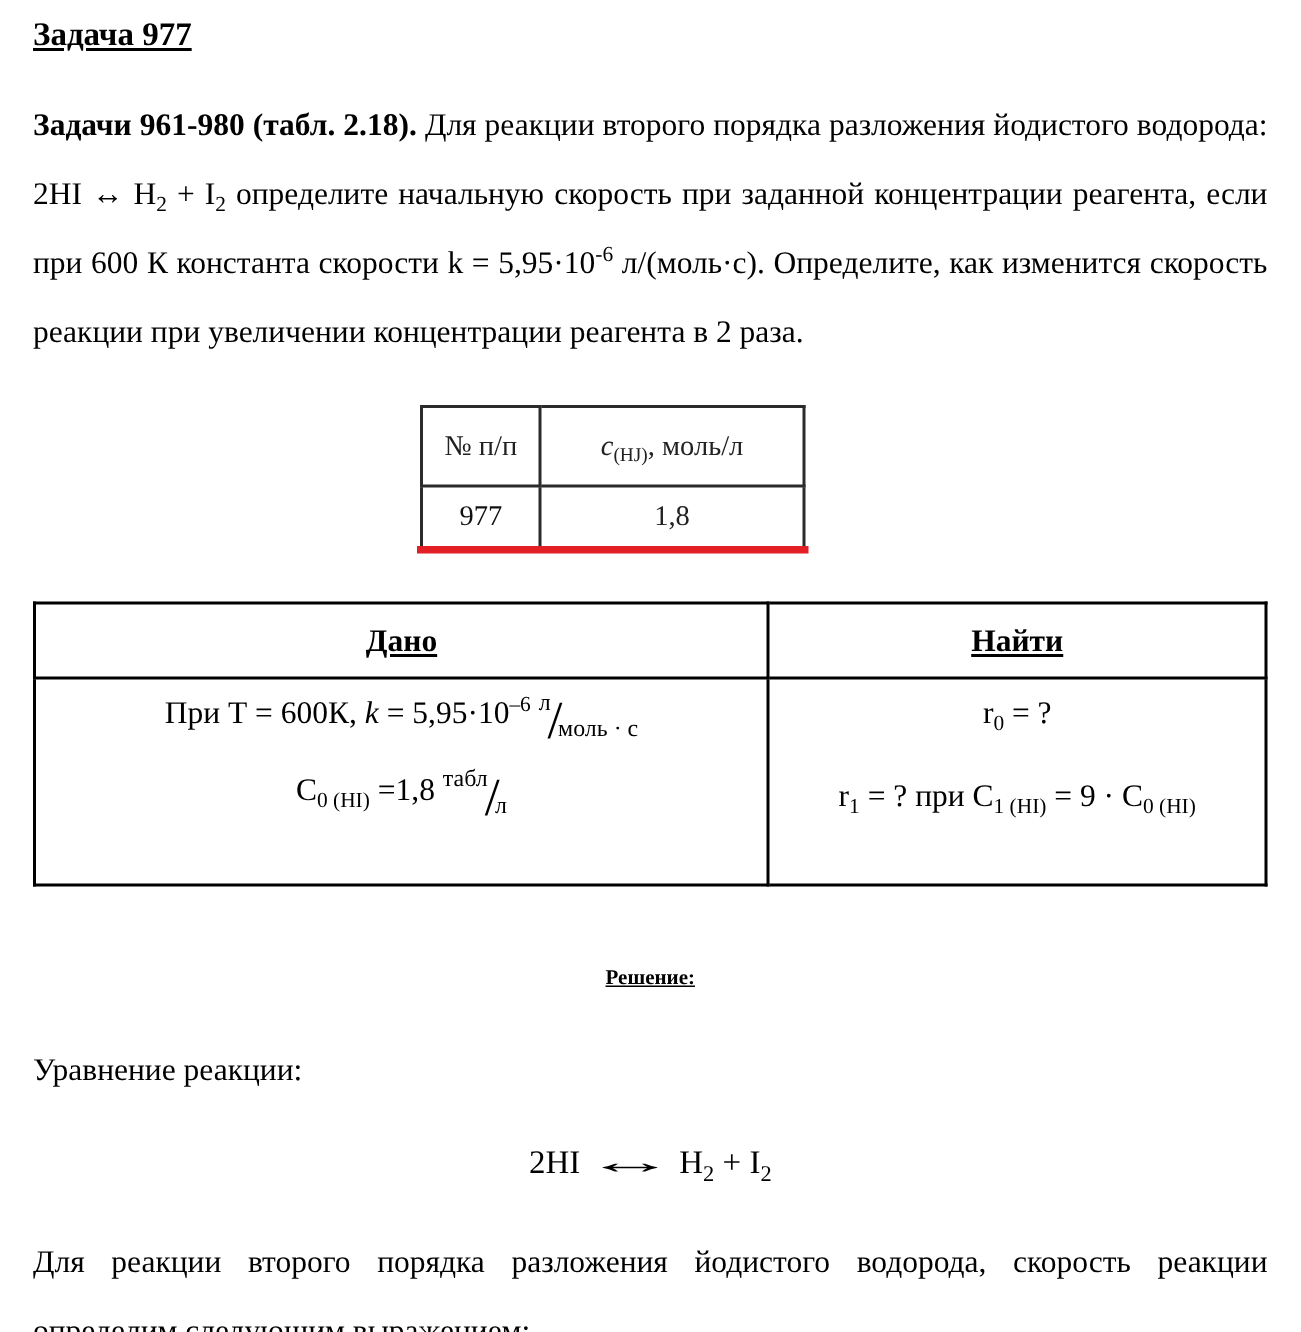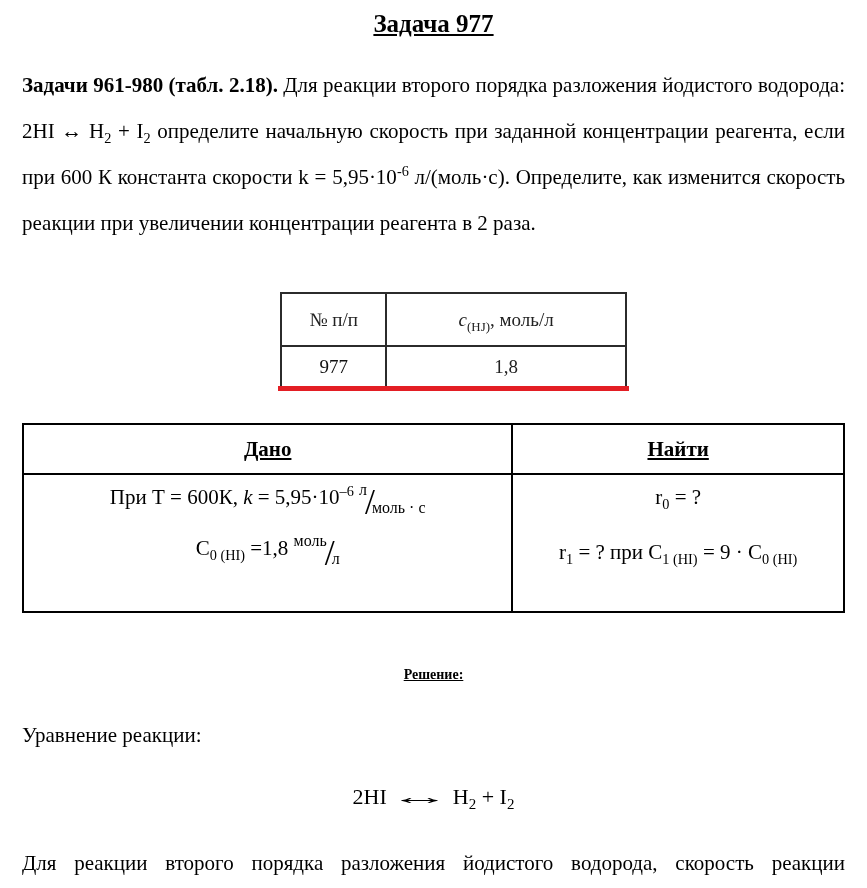--- a/index.html
+++ b/index.html
@@ -18,28 +18,28 @@
   .seg-i   { font-style: italic; }
   .seg-sub { font-size: 68%; vertical-align: -0.35em; line-height: 0; }
   .seg-sup { font-size: 68%; vertical-align: 0.55em;  line-height: 0; }
   .seg-num { font-size: 76%; vertical-align: 0.55em;  line-height: 0; }
   .seg-den { font-size: 76%; vertical-align: -0.55em; line-height: 0; }
   .seg-fslash { font-size: 170%; vertical-align: -0.28em; line-height: 0;
                 display: inline-block; margin: 0 -3px 0 -2px; }
   .seg-xarrow { display: inline-block; transform: scaleX(2.8);
                 margin: 0 22px; line-height: 0; }
 
-  .page-title { text-align: center; font-size: 25px; font-weight: bold;
+  .page-title { text-align: left; font-size: 22px; font-weight: bold;
                 margin: 4px 0 0 0; }
   .page-title .u { text-decoration: underline; }
 
   .problem { margin-top: 24px; text-align: justify; line-height: 46px; }
 
   
-  .num-table-wrap { margin: 46px 0 0 258px; width: 347px; }
+  .num-table-wrap { margin: 26px 0 0 258px; width: 257px; }
   table.num-table { border-collapse: collapse; width: 100%; color: #222; }
   table.num-table th, table.num-table td {
     border: 2px solid #2b2b2b; text-align: center;
     font-size: 19px; font-weight: normal; padding: 0;
   }
   table.num-table th { height: 53px; }
   table.num-table td { height: 41px; }
   .cell-bold { font-weight: bold; color: #111; }
   .red-line { height: 5px; background: var(--accent-red);
               width: calc(100% + 4px); margin: -2px 0 0 -2px;
@@ -110,21 +110,21 @@
       </th>
       <th>
         <span class="u">Найти</span>
       </th>
     </tr>
   </thead>
   <tbody>
     <tr>
       <td>
         <span class="gf-line"><span>При Т = 600К, </span><span class="seg-i">k</span><span> = 5,95·10</span><span class="seg-sup">–6</span><span>  </span><span class="seg-num">л</span><span class="seg-fslash">/</span><span class="seg-den">моль · с</span></span>
-        <span class="gf-line gap-md"><span>C</span><span class="seg-sub">0 (HI)</span><span> =1,8 </span><span class="seg-num">моль</span><span class="seg-fslash">/</span><span class="seg-den">л</span></span>
+        <span class="gf-line gap-md"><span>C</span><span class="seg-sub">0 (HI)</span><span> =1,8 </span><span class="seg-num">табл</span><span class="seg-fslash">/</span><span class="seg-den">л</span></span>
       </td>
       <td>
         <span class="gf-line"><span>r</span><span class="seg-sub">0</span><span> = ?</span></span>
         <span class="gf-line gap-lg"><span>r</span><span class="seg-sub">1</span><span> = ? при  C</span><span class="seg-sub">1 (HI)</span><span> = 9 · C</span><span class="seg-sub">0 (HI)</span></span>
       </td>
     </tr>
   </tbody>
 </table>
 
 <div class="solution-heading">

